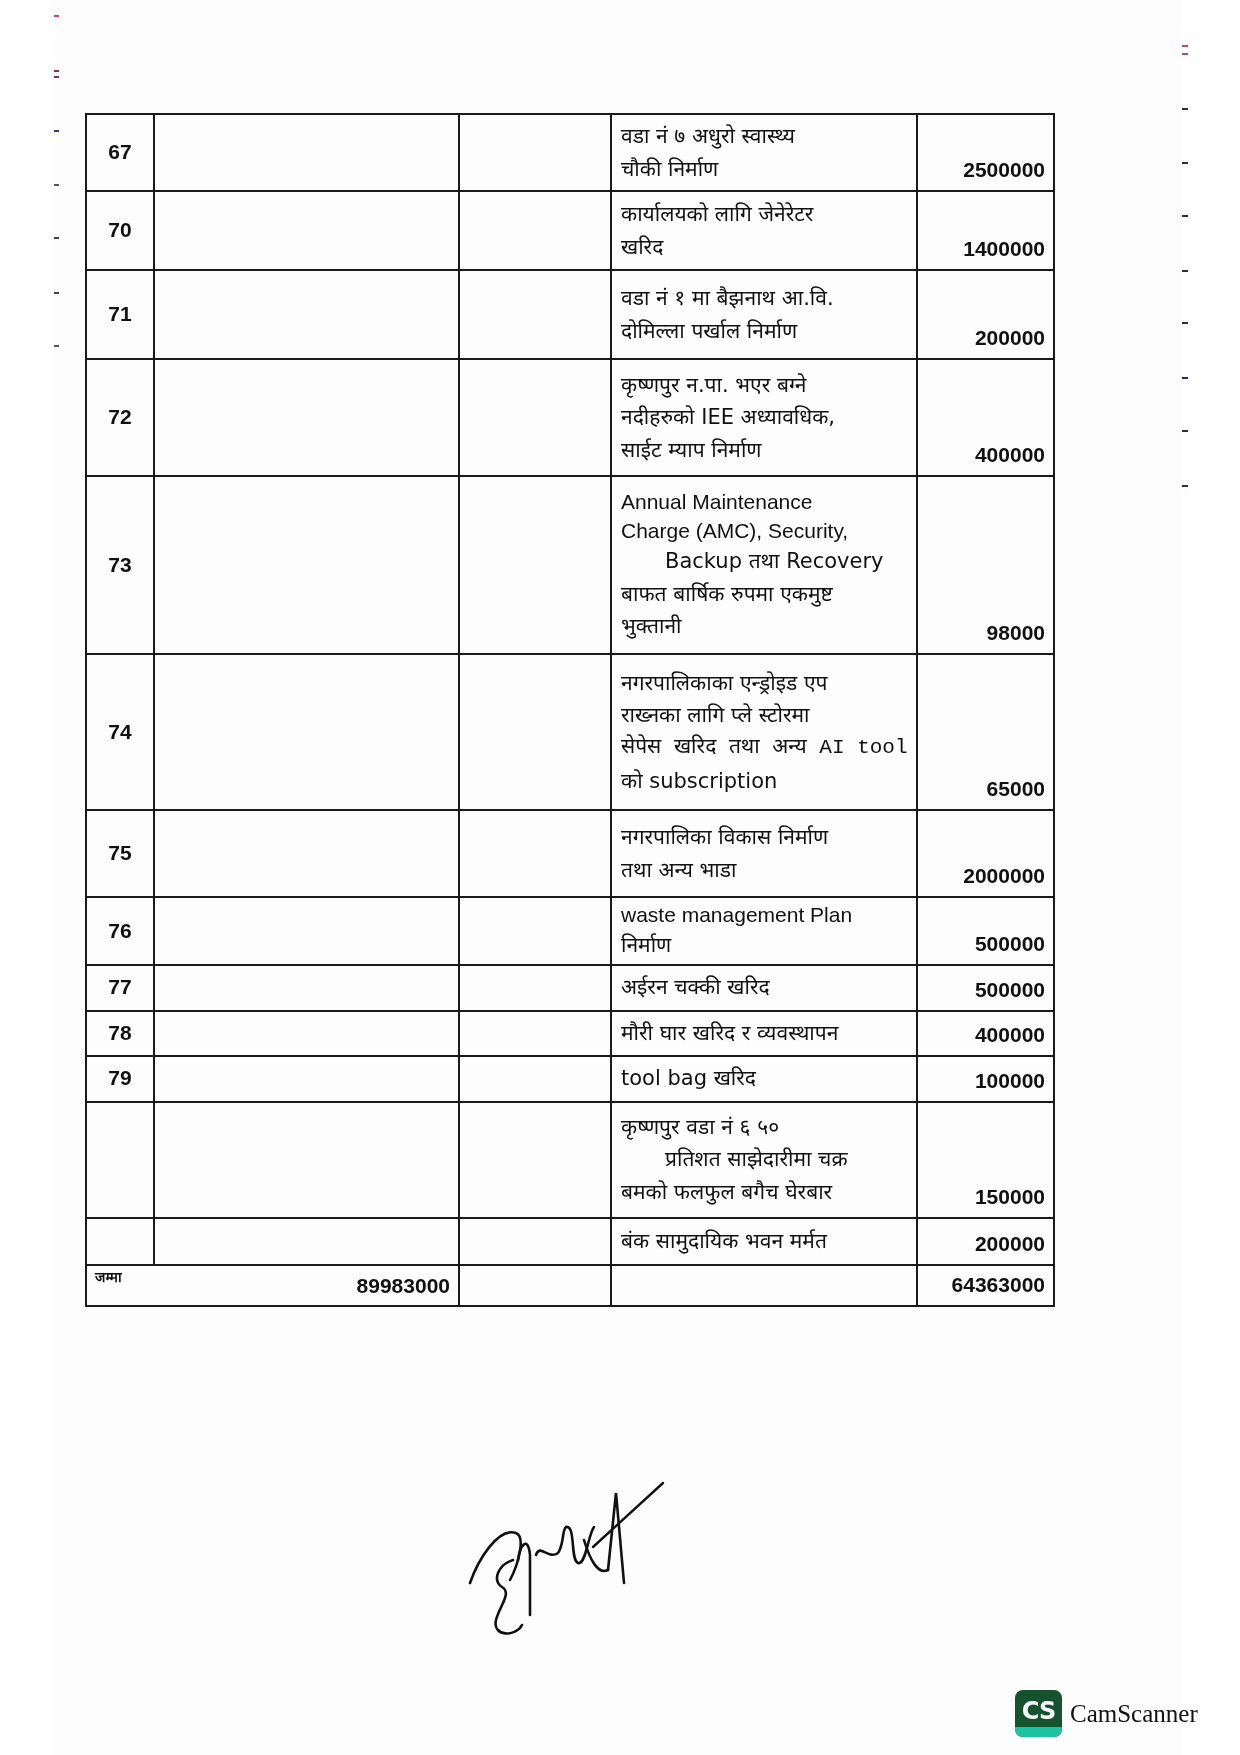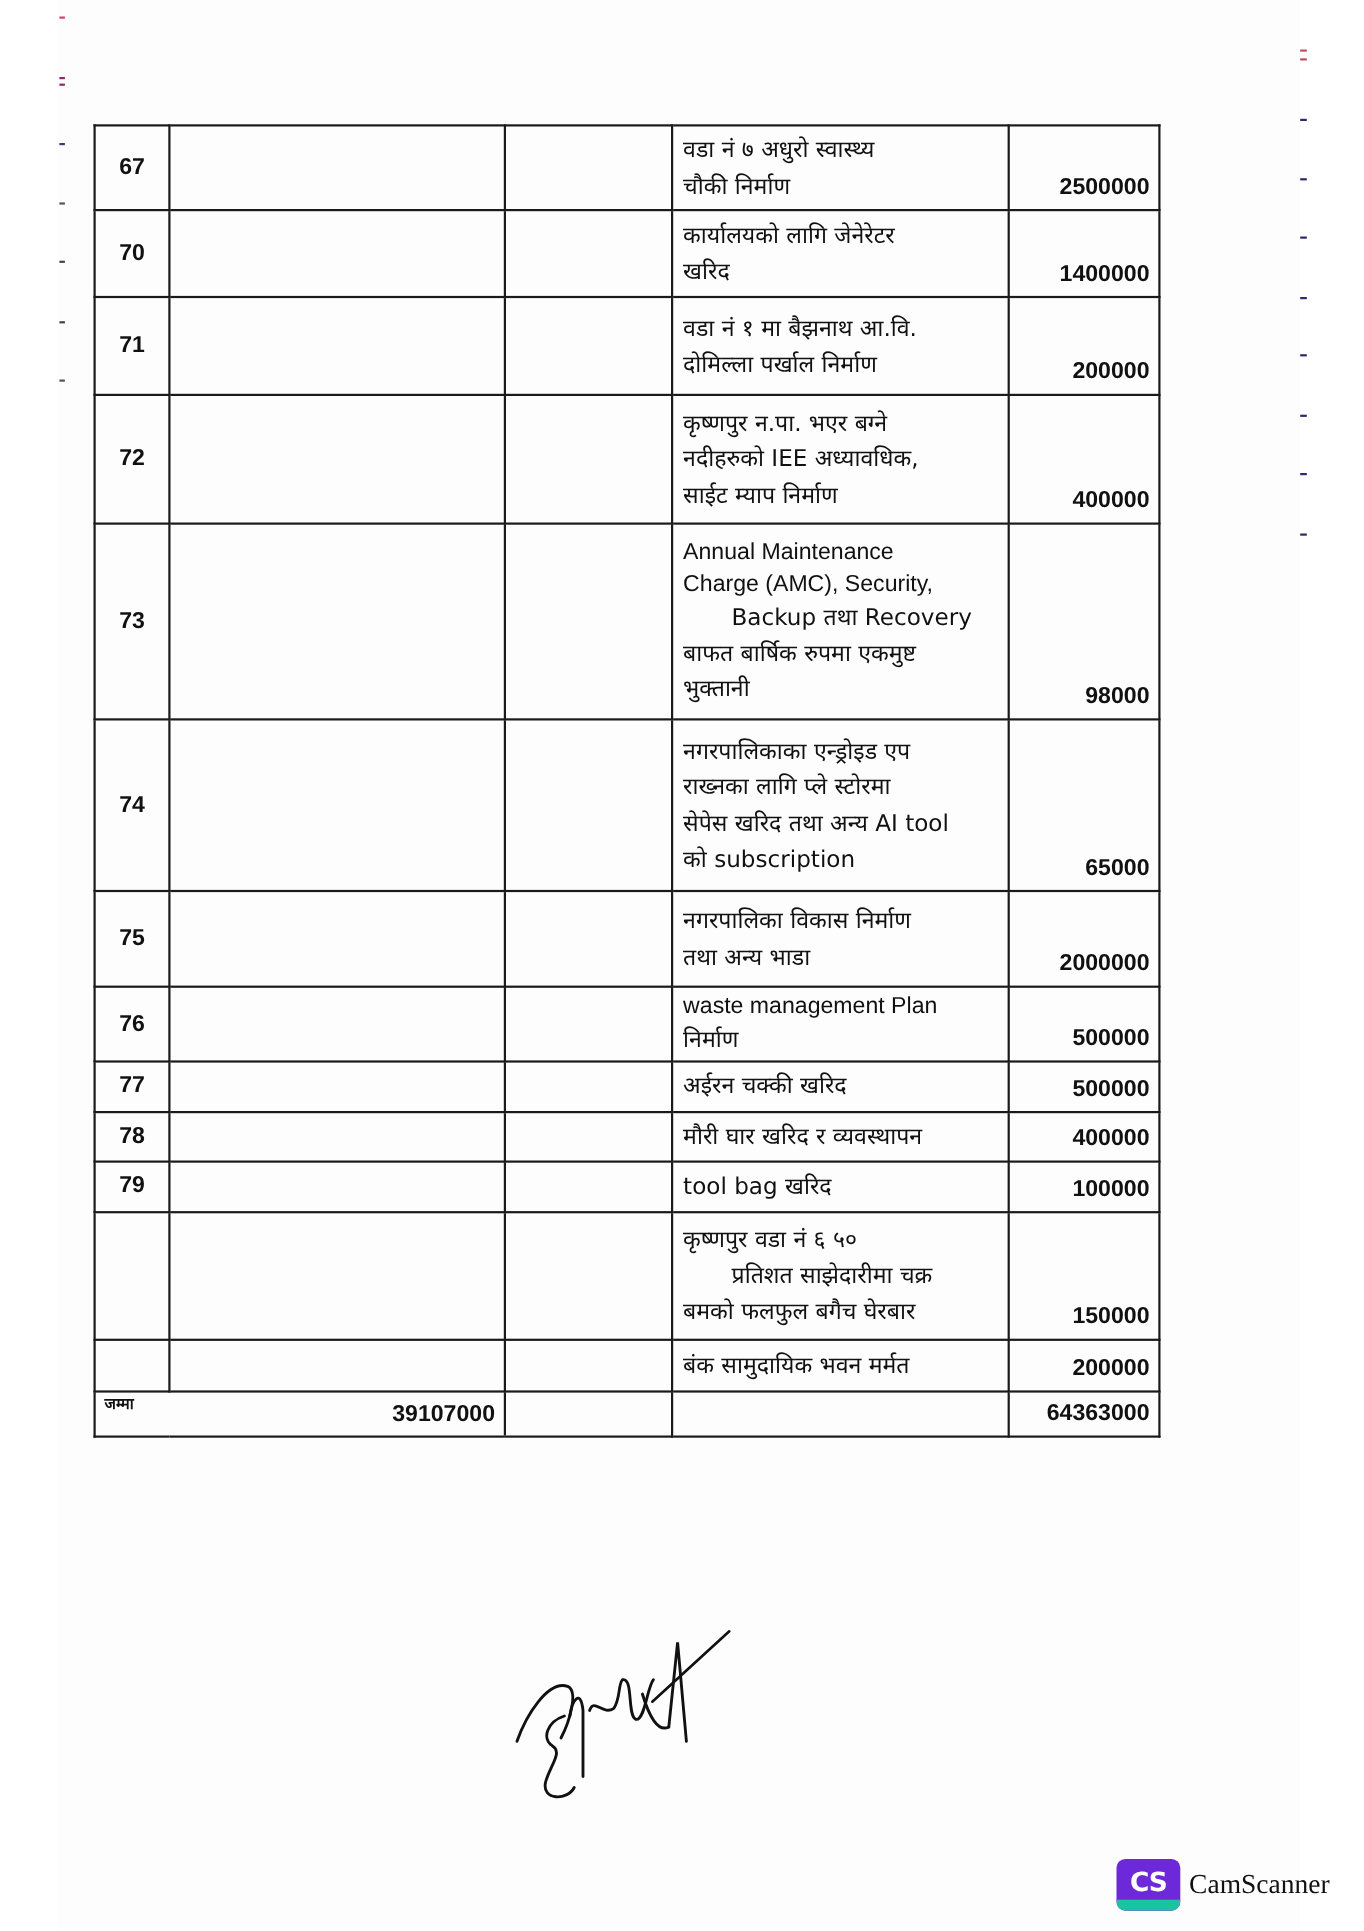--- a/index.html
+++ b/index.html
@@ -34,21 +34,21 @@
   td.c-amt { width: 127px; text-align: right; vertical-align: bottom !important; padding: 0 8px 3px 0 !important; font-size: 21px; font-weight: bold; }
   td.c-desc .latin { font-family: "Liberation Sans", sans-serif; font-size: 21px; line-height: 29px; display: block; }
   tr.total td { font-weight: bold; }
 
   .signature { position: absolute; left: 458px; top: 1465px; width: 220px; height: 185px; }
 
   .camscanner {
     position: absolute; left: 1015px; top: 1690px; display: flex; align-items: center;
   }
   .cs-logo {
-    width: 58px; height: 47px; border-radius: 8px; background: #6d28d9; position: relative; overflow: hidden;
+    width: 47px; height: 47px; border-radius: 8px; background: #14532d; position: relative; overflow: hidden;
     display: flex; align-items: center; justify-content: center;
   }
   .cs-logo .cs-text { color: #fff; font-weight: bold; font-size: 24px; font-family: "DejaVu Sans", sans-serif; letter-spacing: -1px; margin-top: -6px; }
   .cs-logo .cs-band { position: absolute; left: 0; bottom: 0; width: 100%; height: 10px; background: #1bc3a0; }
   .cs-name { margin-left: 8px; font-family: "Liberation Serif", "DejaVu Serif", serif; font-size: 25px; color: #111; }
 </style>
 </head>
 <body>
 
 <div class="page-shade"></div>
@@ -128,21 +128,21 @@
         </td>
         <td class="c-amt">98000</td>
       </tr>
       <tr style="height: 156px;">
         <td class="c-sn">74</td>
         <td class="c-b"></td>
         <td class="c-c"></td>
         <td class="c-desc">
           <span style="display: block;">नगरपालिकाका एन्ड्रोइड एप</span>
           <span style="display: block;">राख्नका लागि प्ले स्टोरमा</span>
-          <span style="display: block;">सेपेस खरिद तथा अन्य AI tool</span>
+          <span style="display: block; font-family: Liberation Mono, monospace;">सेपेस खरिद तथा अन्य AI tool</span>
           <span style="display: block;">को subscription</span>
         </td>
         <td class="c-amt">65000</td>
       </tr>
       <tr style="height: 87px;">
         <td class="c-sn">75</td>
         <td class="c-b"></td>
         <td class="c-c"></td>
         <td class="c-desc">
           <span style="display: block;">नगरपालिका विकास निर्माण</span>
@@ -207,21 +207,21 @@
         </td>
         <td class="c-amt">200000</td>
       </tr>
     </tbody>
   <tbody>
       <tr class="total" id="total-row" style="height: 41px;">
     <td colspan="3" class="total-split" style="padding:0;border:2px solid #1a1a1a;">
       <div style="display:flex;height:39px;">
         <div style="width:371px;border-right:2px solid #1a1a1a;position:relative;">
           <span style="position:absolute;left:8px;top:1px;font-family:'DejaVu Sans',sans-serif;font-size:14px;font-weight:bold;">जम्मा</span>
-          <span style="position:absolute;right:8px;bottom:2px;font-weight:bold;font-size:21px;">39107000</span>
+          <span style="position:absolute;right:8px;bottom:2px;font-weight:bold;font-size:21px;">89983000</span>
         </div>
         <div style="flex:1;"></div>
       </div>
     </td>
     <td class="c-desc"></td>
     <td class="c-amt">64363000</td>
   </tr>
 </tbody>
   </table>
 

